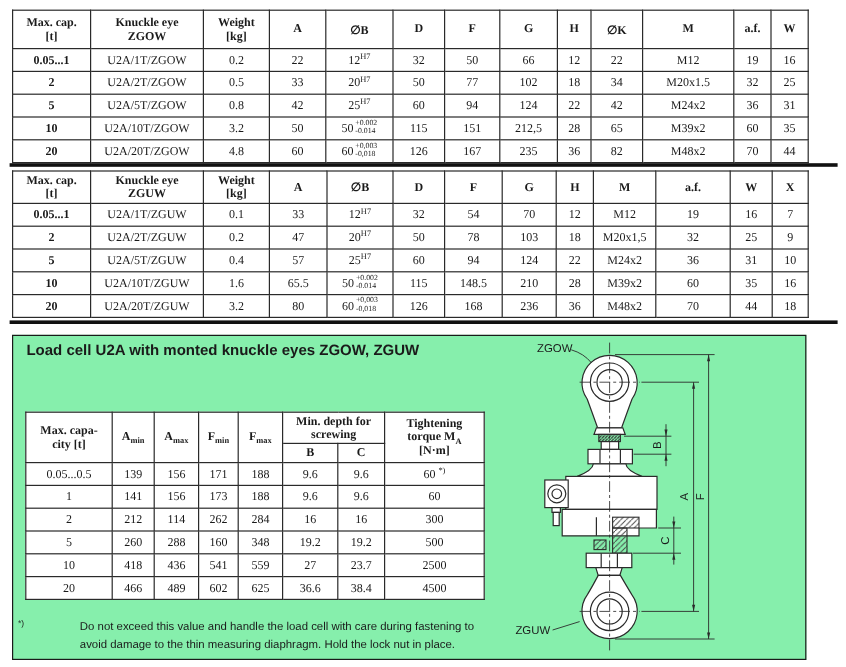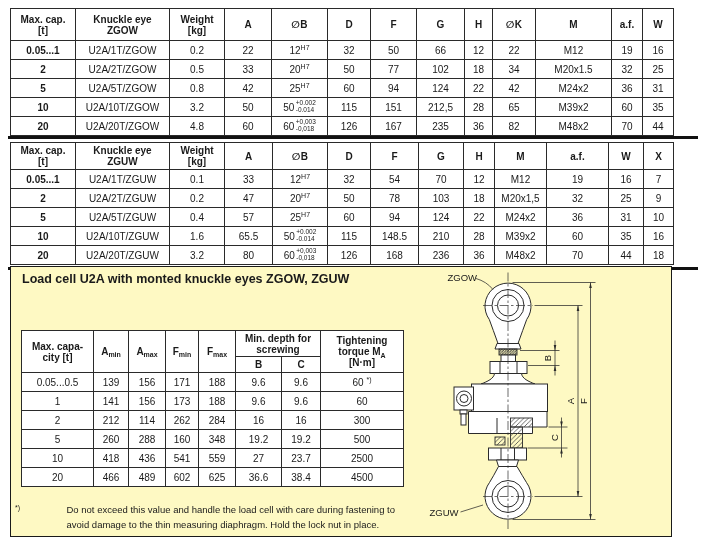--- a/index.html
+++ b/index.html
@@ -1,36 +1,36 @@
 <!DOCTYPE html>
 <html><head>
 <meta charset="utf-8">
 <style>
   html,body{margin:0;padding:0;background:#e8e8e8;}
   .page{position:relative;width:705px;height:556px;background:#ffffff;
         font-family:"Liberation Sans","DejaVu Sans",sans-serif;color:#1a1a1a;overflow:hidden;}
-  table{border-collapse:collapse;table-layout:fixed;position:absolute;background:#fff;border:1.5px solid #1a1a1a;}
+  table{border-collapse:collapse;table-layout:fixed;position:absolute;background:#fff;border:1.5px solid #1a1a1a;font-family:Liberation Serif, serif;}
   th,td{border:1px solid #2a2a2a;text-align:center;vertical-align:middle;padding:0;
         font-size:10px;color:#1a1a1a;overflow:hidden;}
   th{font-weight:bold;}
   td{height:18px;font-weight:normal;}
   #t1{left:10px;top:8px;}
   #t2{left:10px;top:142px;}
   #t1 thead th{height:31px;}
   #t2 thead th{height:26px;}
   td.fc{font-weight:bold;}
   .hline{line-height:11px;}
   sup{font-size:7px;vertical-align:baseline;position:relative;top:-3.5px;line-height:0;}
   sub{font-size:7px;vertical-align:baseline;position:relative;top:2.5px;line-height:0;}
   .tolwrap{display:inline-flex;align-items:center;justify-content:center;gap:1.5px;}
   .tol{display:inline-flex;flex-direction:column;font-size:6.5px;line-height:6.8px;text-align:left;}
   .hrule{position:absolute;left:8px;width:690px;height:3px;background:#111;}
   #rule1{top:136px;}
   #rule2{top:267px;}
-  .box{position:absolute;left:10px;top:266px;width:660px;height:269px;border:1.5px solid #1a1a1a;background:#fef9c3;}
+  .box{position:absolute;left:10px;top:279px;width:660px;height:269px;border:1.5px solid #1a1a1a;background:#86efac;}
   .box-title{position:absolute;left:11px;top:5px;font-size:12.5px;font-weight:bold;white-space:nowrap;}
   #t3{left:10px;top:63px;border:1.2px solid #1a1a1a;}
   #t3 thead tr.subrow th{height:15px;}
   #t3 thead th{line-height:12px;}
   .footnote{position:absolute;left:4px;top:236px;width:380px;font-size:9.5px;line-height:14.5px;
             display:flex;gap:3px;justify-content:space-between;}
   .footnote .fmark{flex:0 0 auto;}
   .drawing-svg{position:absolute;left:0;top:0;}
   .oln{fill:#ffffff;stroke:#2b2b2b;stroke-width:1;}
   .oln2{fill:none;stroke:#2b2b2b;stroke-width:1;}

